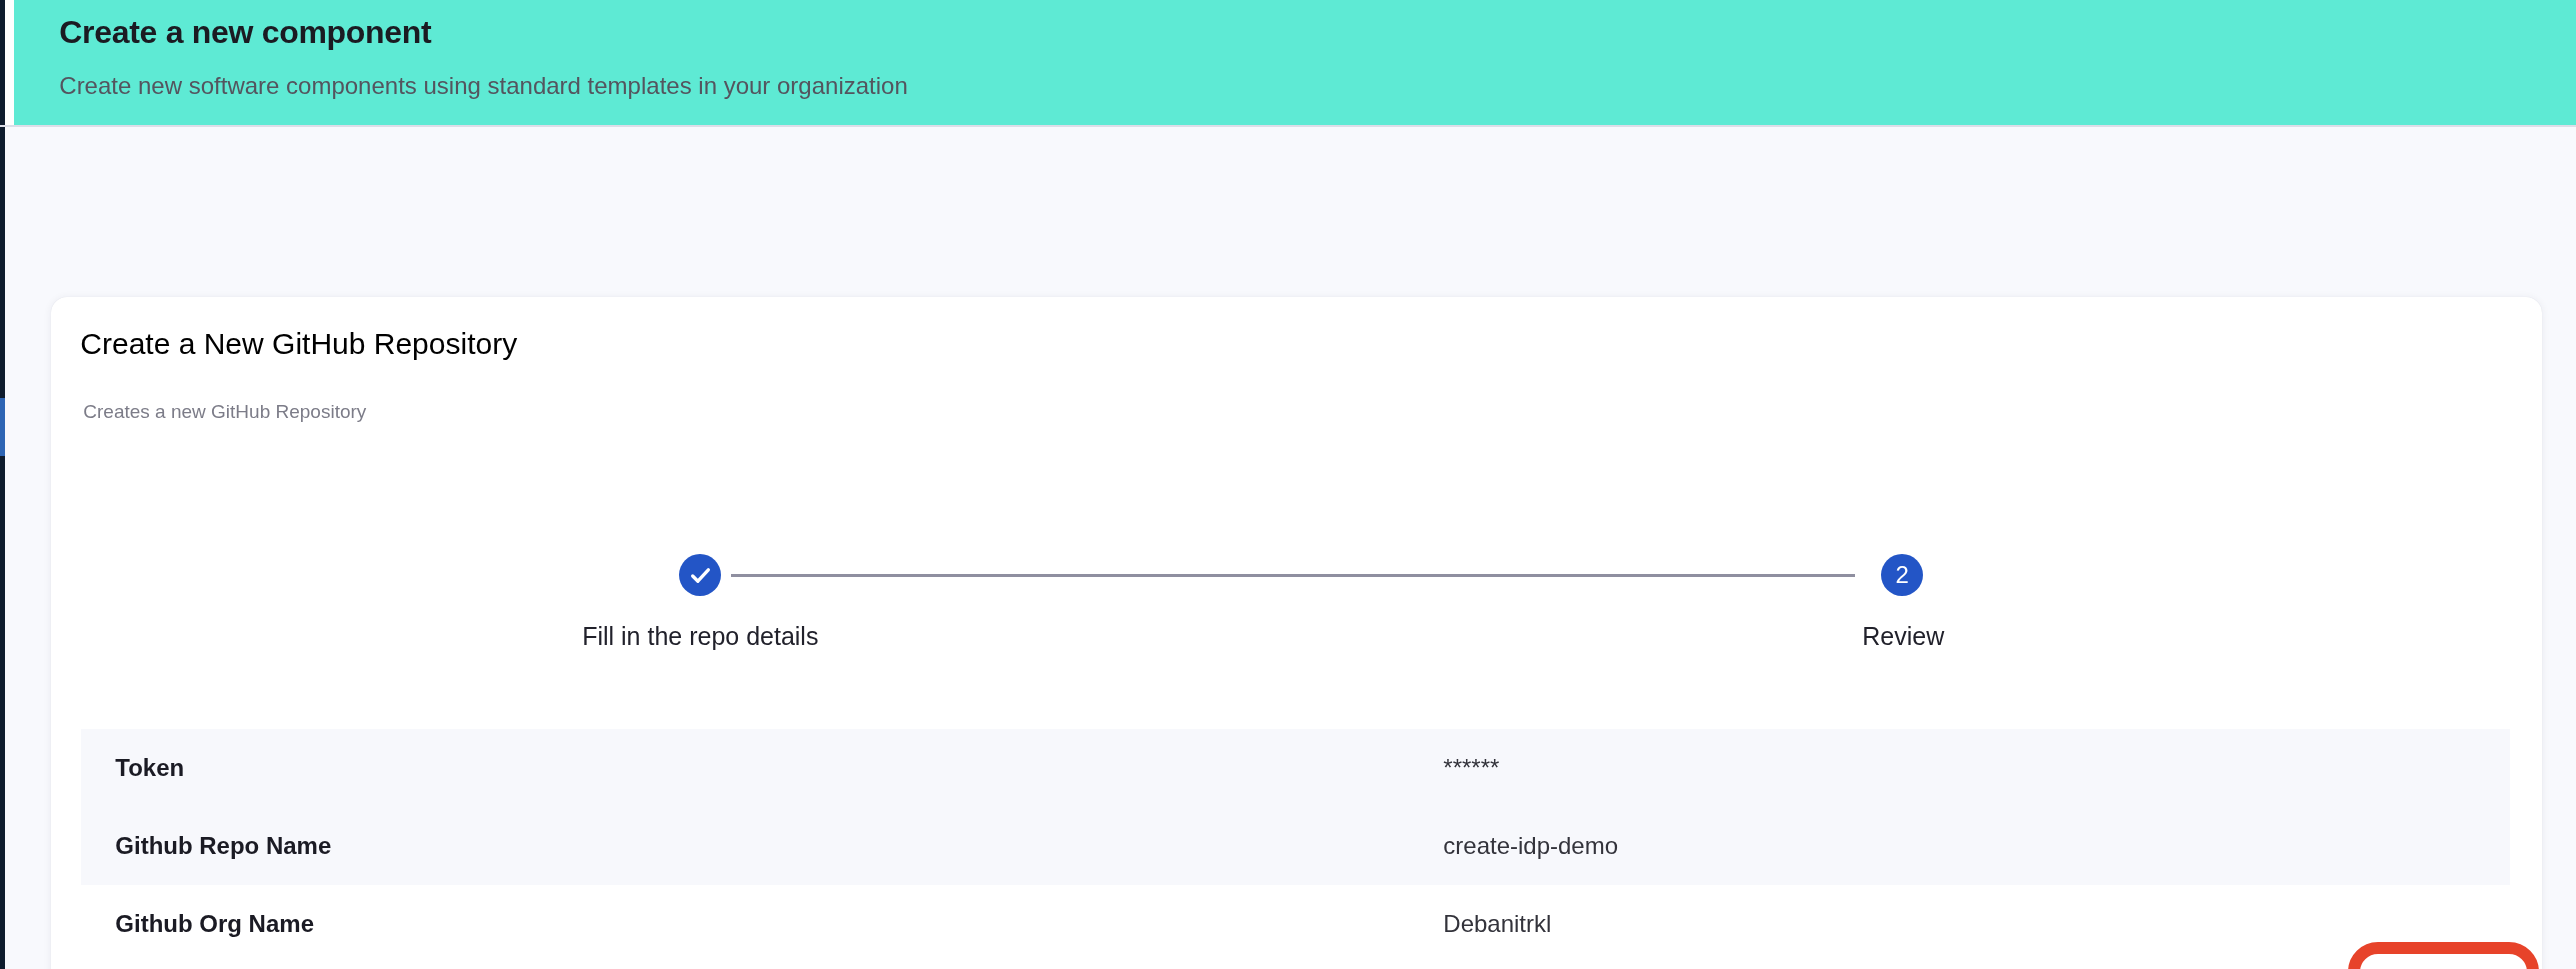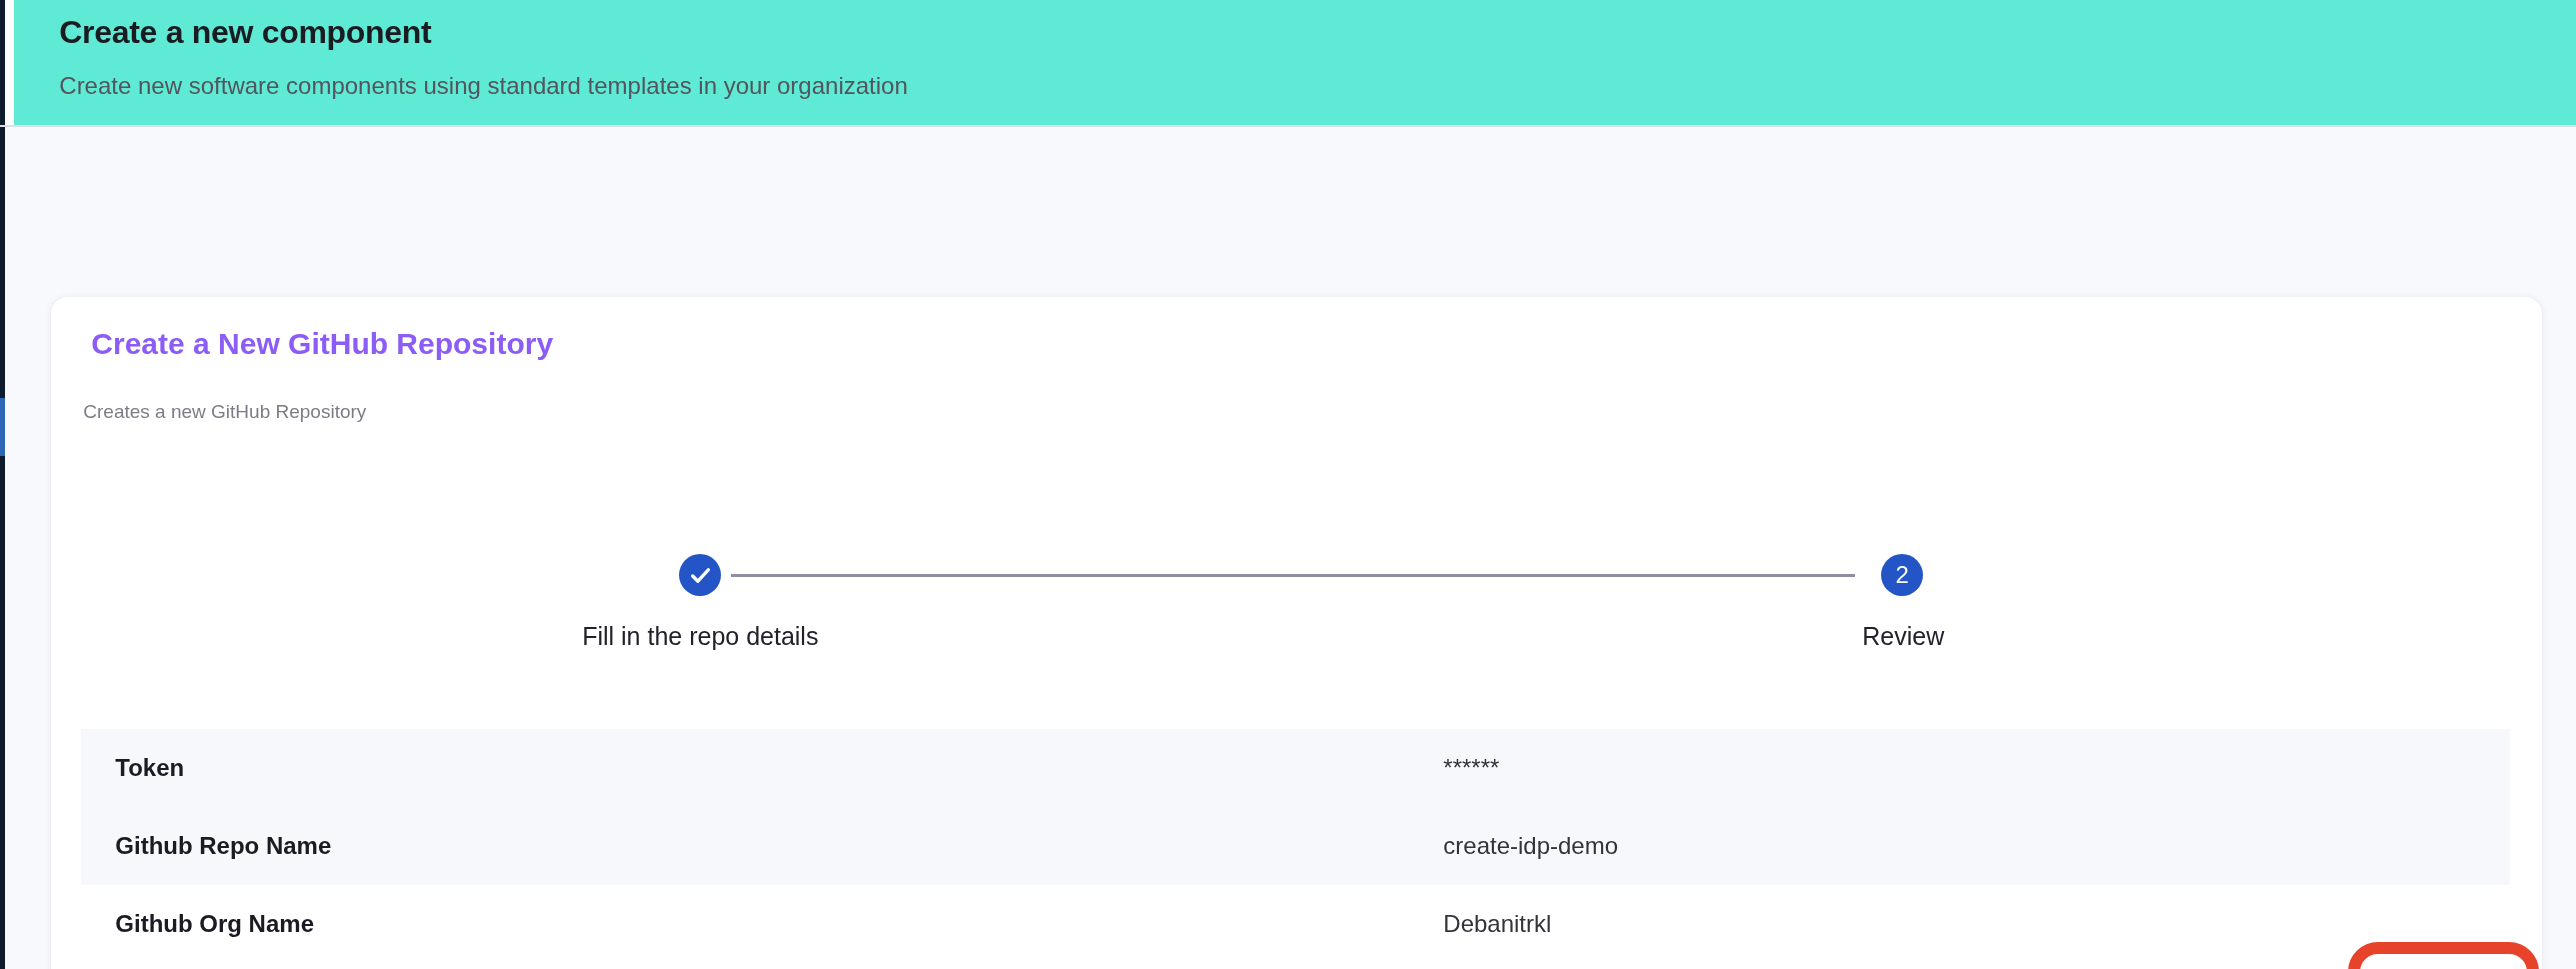--- a/index.html
+++ b/index.html
@@ -15,21 +15,21 @@
   
   .page-header{position:absolute;left:5.3px;top:0;right:0;height:140px;background:#5eead4;margin-left:9px;}
   .page-title{position:absolute;left:45px;top:14px;font-size:32px;font-weight:700;letter-spacing:-0.3px;color:#1b1b22;}
   .page-subtitle{position:absolute;left:45px;top:72px;font-size:24px;font-weight:400;color:#54545e;}
   .header-divider{position:absolute;left:0;top:125px;width:2576px;height:1.8px;background:#dcdee8;}
   
   .content{position:absolute;left:5.3px;top:127px;right:0;bottom:0;background:#f8f9fd;}
   
   .card{position:absolute;left:46px;top:170px;width:2491px;height:786px;background:#fff;
         border-radius:16px;box-shadow:0 1.8px 8.8px rgba(20,30,60,.07),0 0 0.9px rgba(20,30,60,.12);}
-  .card-title{position:absolute;left:40px;top:30px;font-size:30px;font-weight:700;color:#8b5cf6;}
+  .card-title{position:absolute;left:29px;top:30px;font-size:30px;font-weight:400;color:#000000;}
   .card-subtitle{position:absolute;left:32px;top:104px;font-size:19px;font-weight:400;color:#7c7c88;}
   
   .step-circle{position:absolute;width:42px;height:42px;border-radius:50%;
         background:var(--primary-blue,#2355c6);display:flex;align-items:center;justify-content:center;}
   .step-circle.one{left:628px;top:257px;}
   .step-circle.two{left:1830px;top:257px;}
   .step-num{color:#fff;font-size:24px;font-weight:400;line-height:1;}
   .step-connector{position:absolute;left:680px;top:277px;width:1124px;height:2.7px;background:#8f8fa0;}
   .step-label{position:absolute;top:325px;width:442px;text-align:center;font-size:25px;font-weight:500;color:#21212b;}
   .step-label.one{left:428px;}

